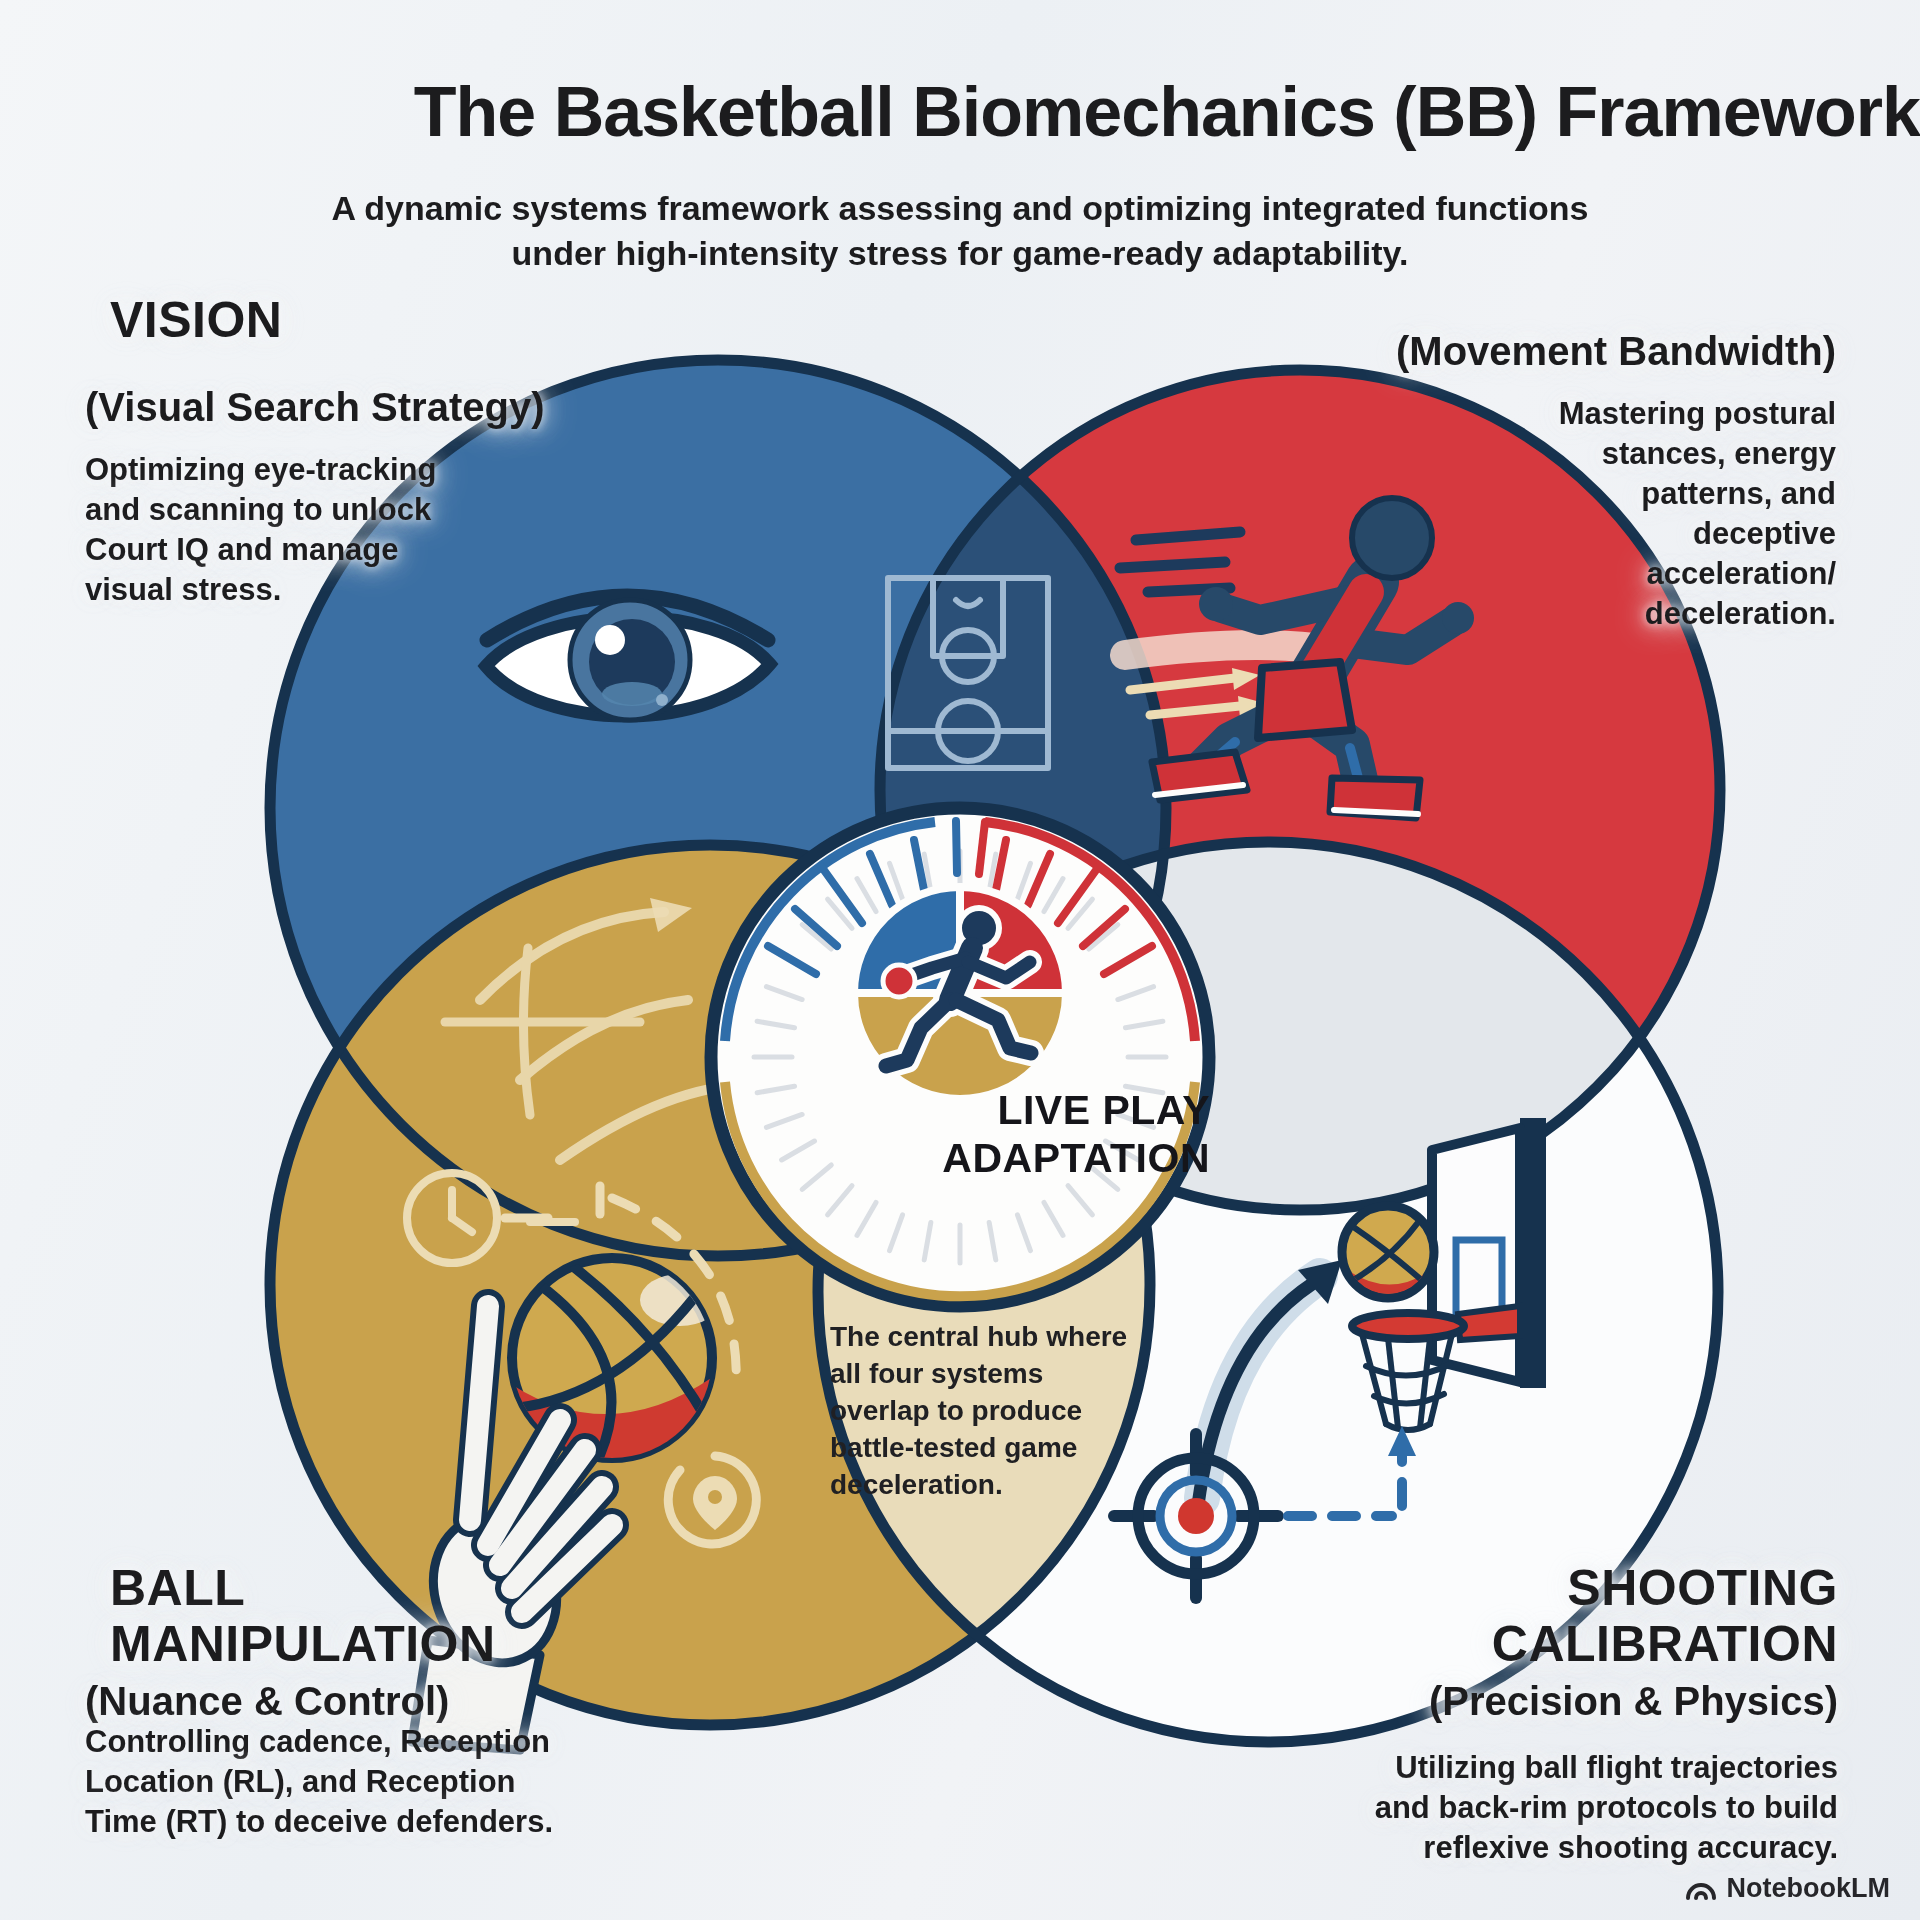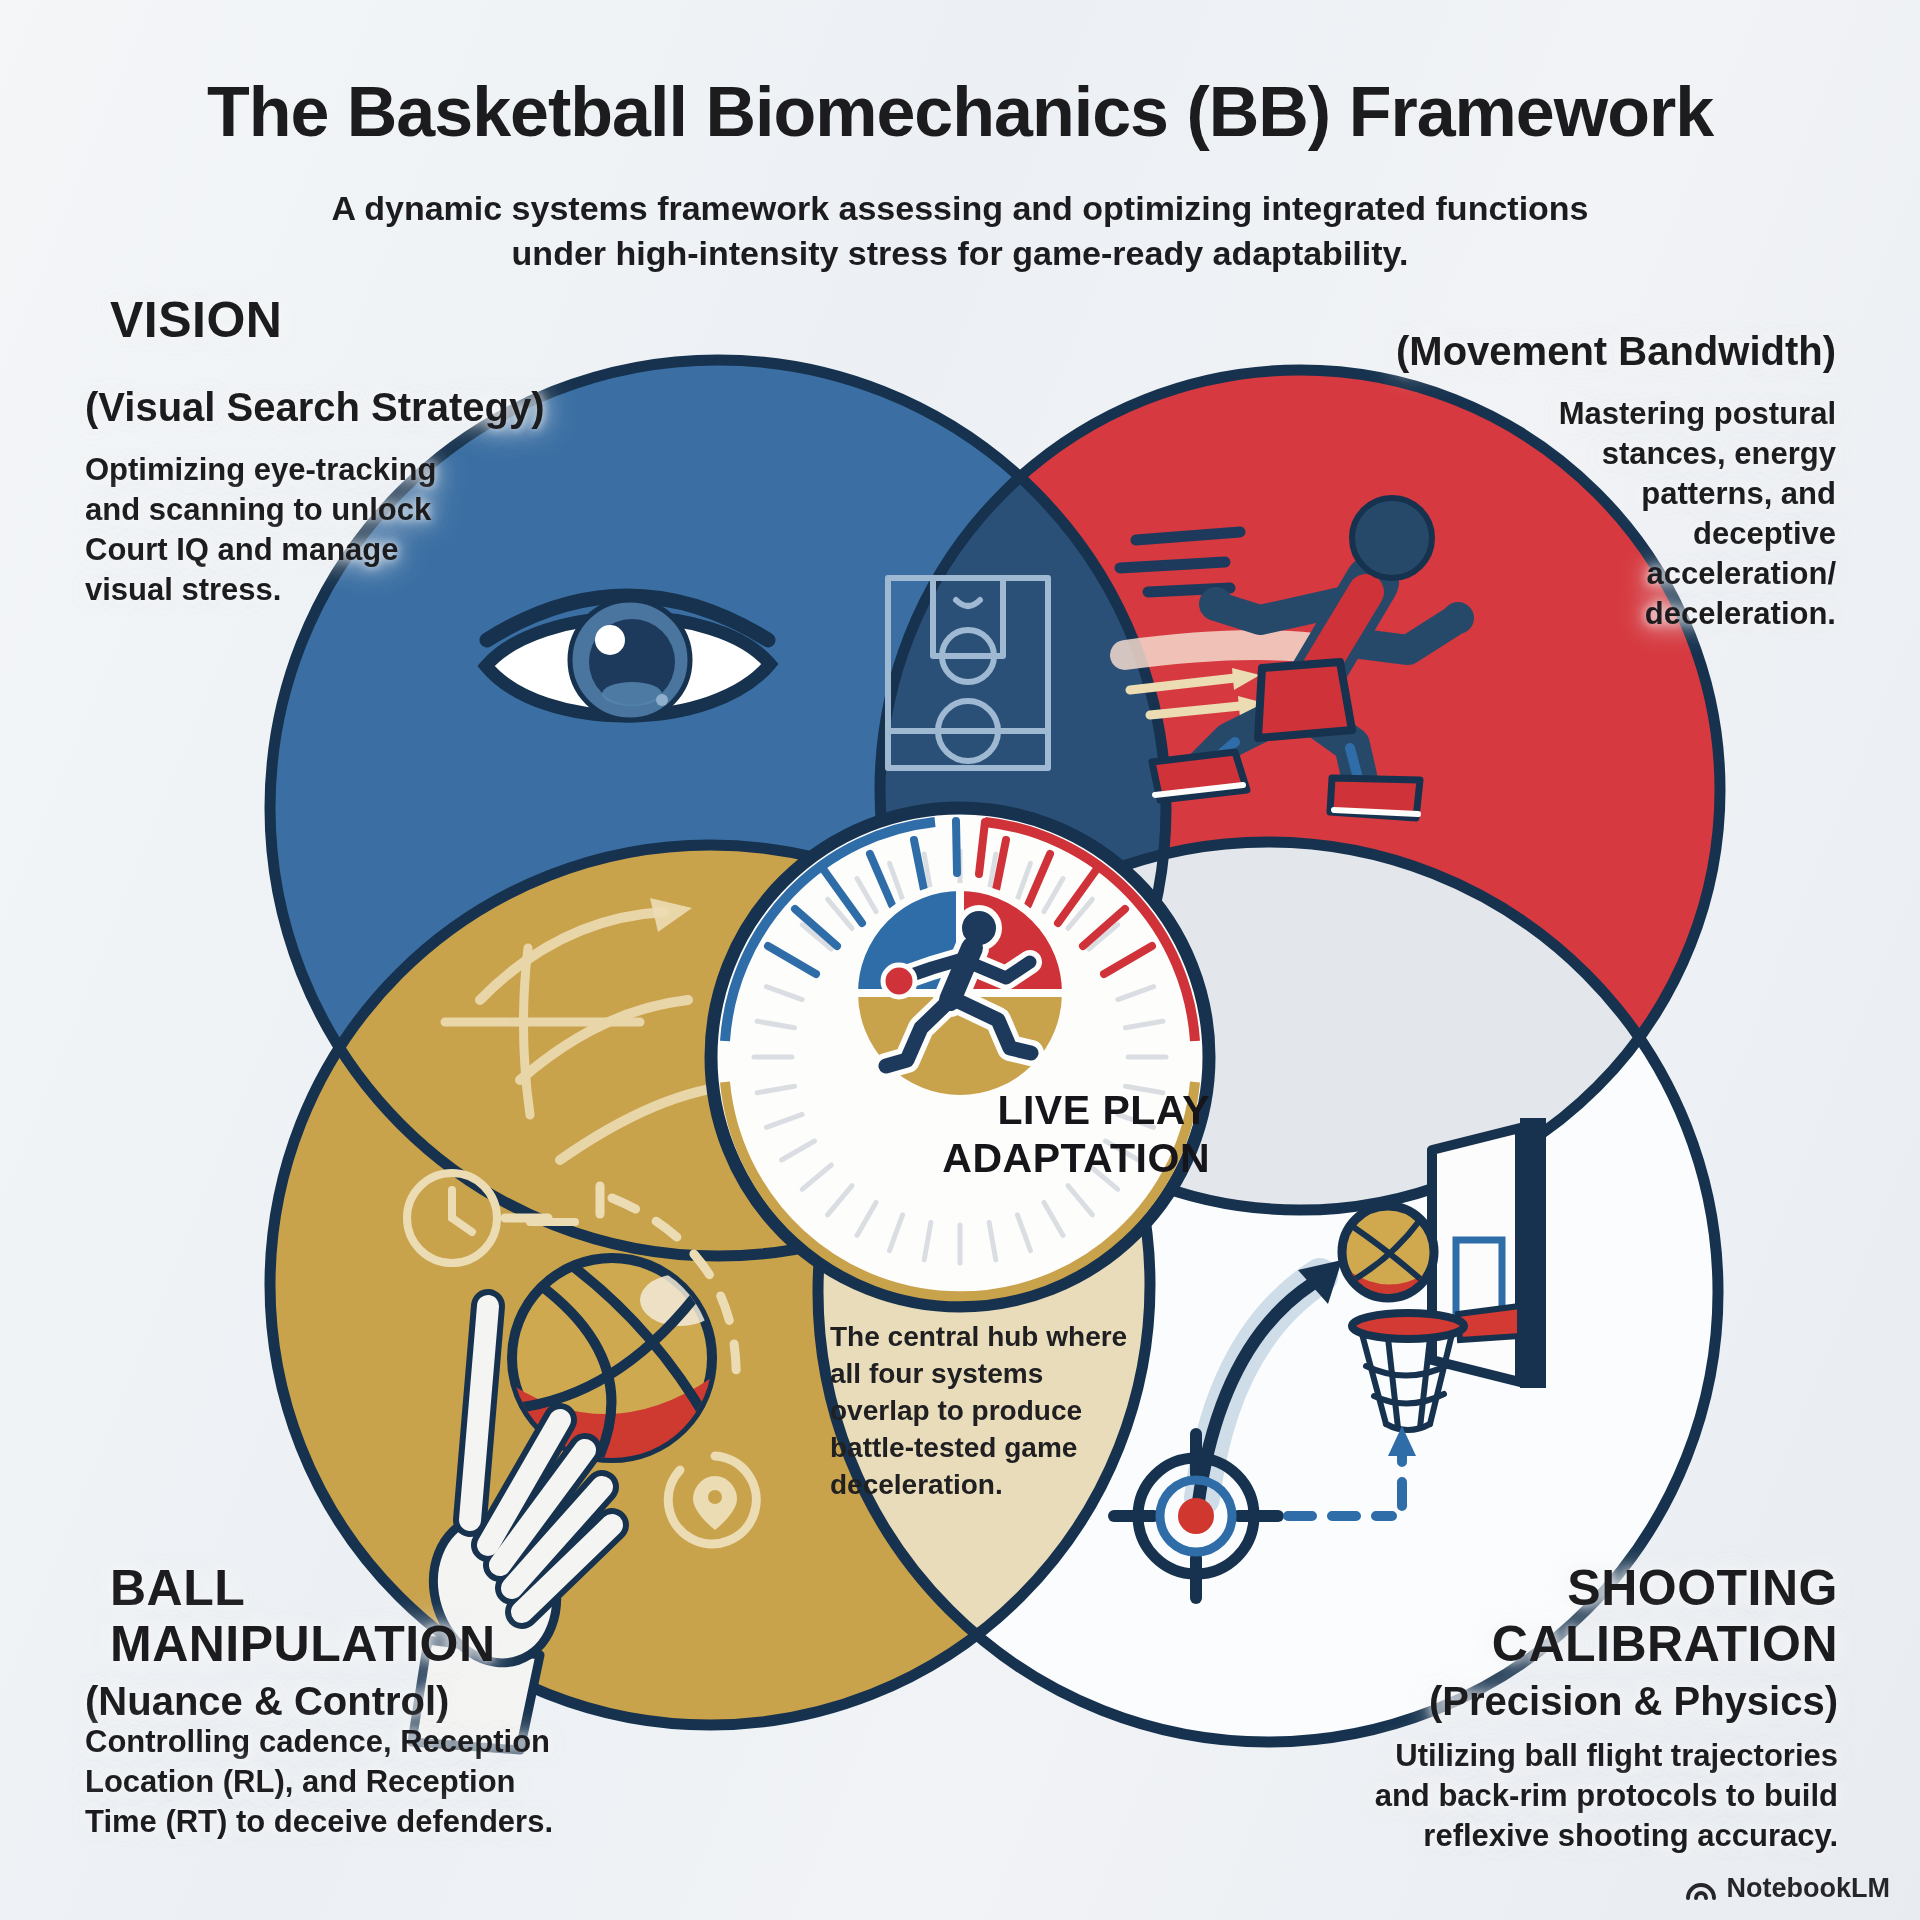--- a/index.html
+++ b/index.html
@@ -4,21 +4,21 @@
 <style>
   html,body{margin:0;padding:0;background:#dfe3e8;}
   #canvas{
     position:relative;width:1920px;height:1920px;overflow:hidden;
     background:linear-gradient(112deg,#f4f6f8 0%,#ecf0f4 38%,#f1f3f6 62%,#e8ecf1 100%);
     font-family:"Liberation Sans", sans-serif;color:var(--text_dark,#1c1c1e);
   }
   #venn{position:absolute;left:0;top:0;width:1920px;height:1920px;}
   .txt{position:absolute;z-index:5;}
   .halo{text-shadow:0 0 10px rgba(245,247,249,.95),0 0 22px rgba(245,247,249,.9),0 0 34px rgba(245,247,249,.8);}
-  .title{top:72px;left:0;width:100%;text-align:center;font-size:70px;font-weight:800;letter-spacing:-1px;}
+  .title{top:72px;left:0;width:100%;text-align:right;font-size:70px;font-weight:800;letter-spacing:-1px;}
   .subtitle{top:186px;left:0;width:100%;text-align:center;font-size:34px;line-height:45px;font-weight:600;}
   .corner{width:520px;}
   .corner .h1{font-size:50px;line-height:56px;font-weight:800;letter-spacing:.5px;margin-left:25px;}
   .corner .h2{font-size:40px;line-height:38px;font-weight:700;margin-top:40px;}
   .corner .body{font-size:31px;line-height:40px;font-weight:600;margin-top:24px;}
   .vision{left:85px;top:292px;}
   .movement{right:84px;top:292px;text-align:right;}
   .ball{left:85px;top:1560px;}
   .shooting{right:82px;top:1560px;text-align:right;}
   .corner .h1.stack{line-height:56px;margin-top:0;}
@@ -372,21 +372,21 @@
       <div>Controlling cadence, Reception</div>
       <div>Location (RL), and Reception</div>
       <div>Time (RT) to deceive defenders.</div>
     </div>
   </div>
 
   <div class="txt corner shooting halo">
     <div class="h1 stack">SHOOTING</div>
     <div class="h1 stack">CALIBRATION</div>
     <div class="h2" style="margin-top:10px">(Precision &amp; Physics)</div>
-    <div class="body" style="margin-top:16px">
+    <div class="body" style="margin-top:28px">
       <div>Utilizing ball flight trajectories</div>
       <div>and back-rim protocols to build</div>
       <div>reflexive shooting accuracy.</div>
     </div>
   </div>
 
   <div class="txt hub-label">
     <div>LIVE PLAY</div>
     <div>ADAPTATION</div>
   </div>

